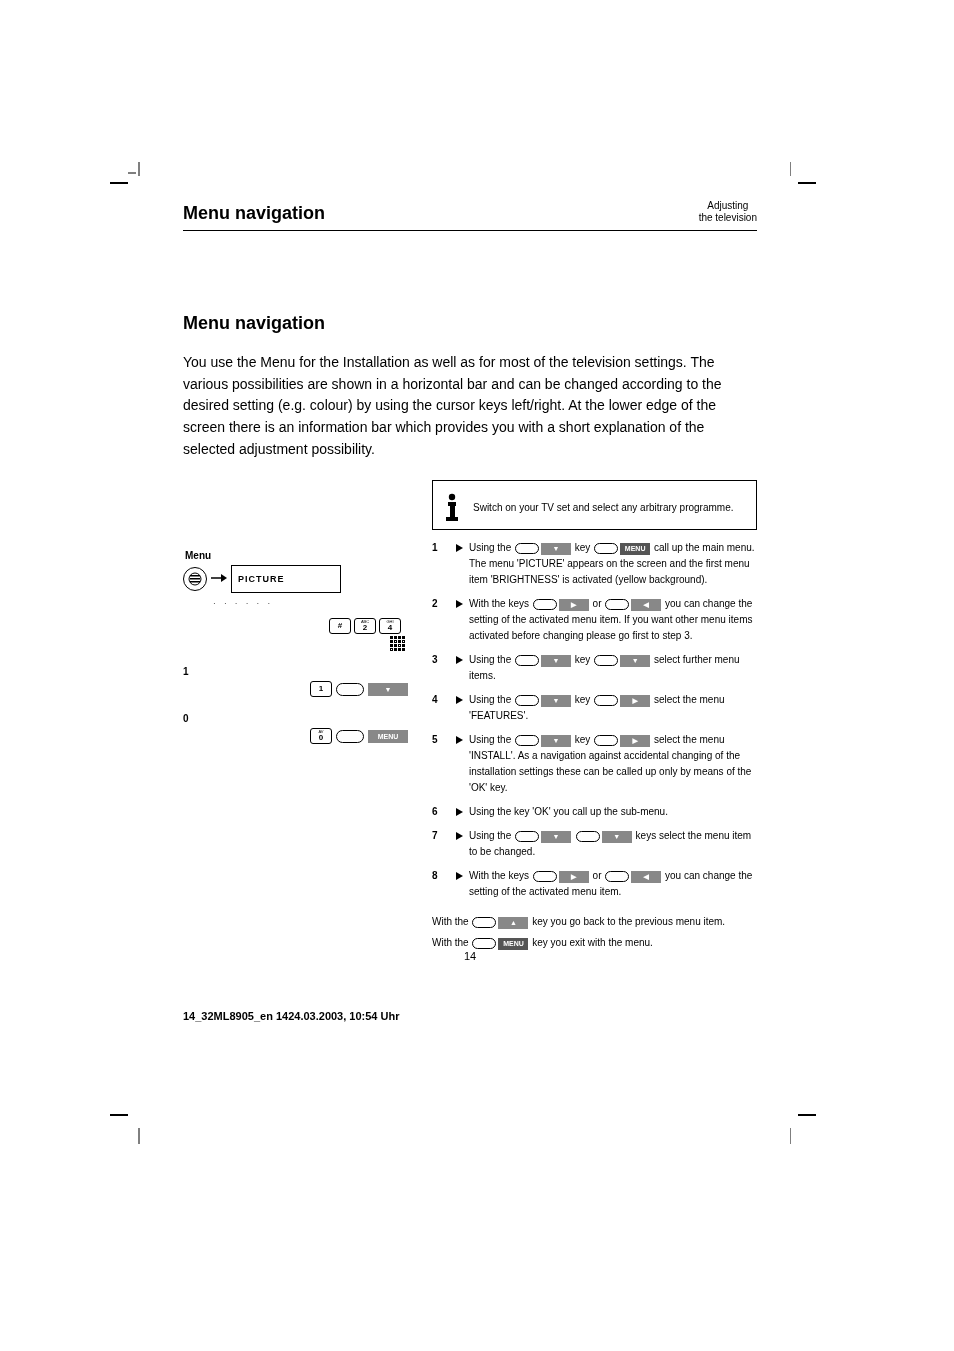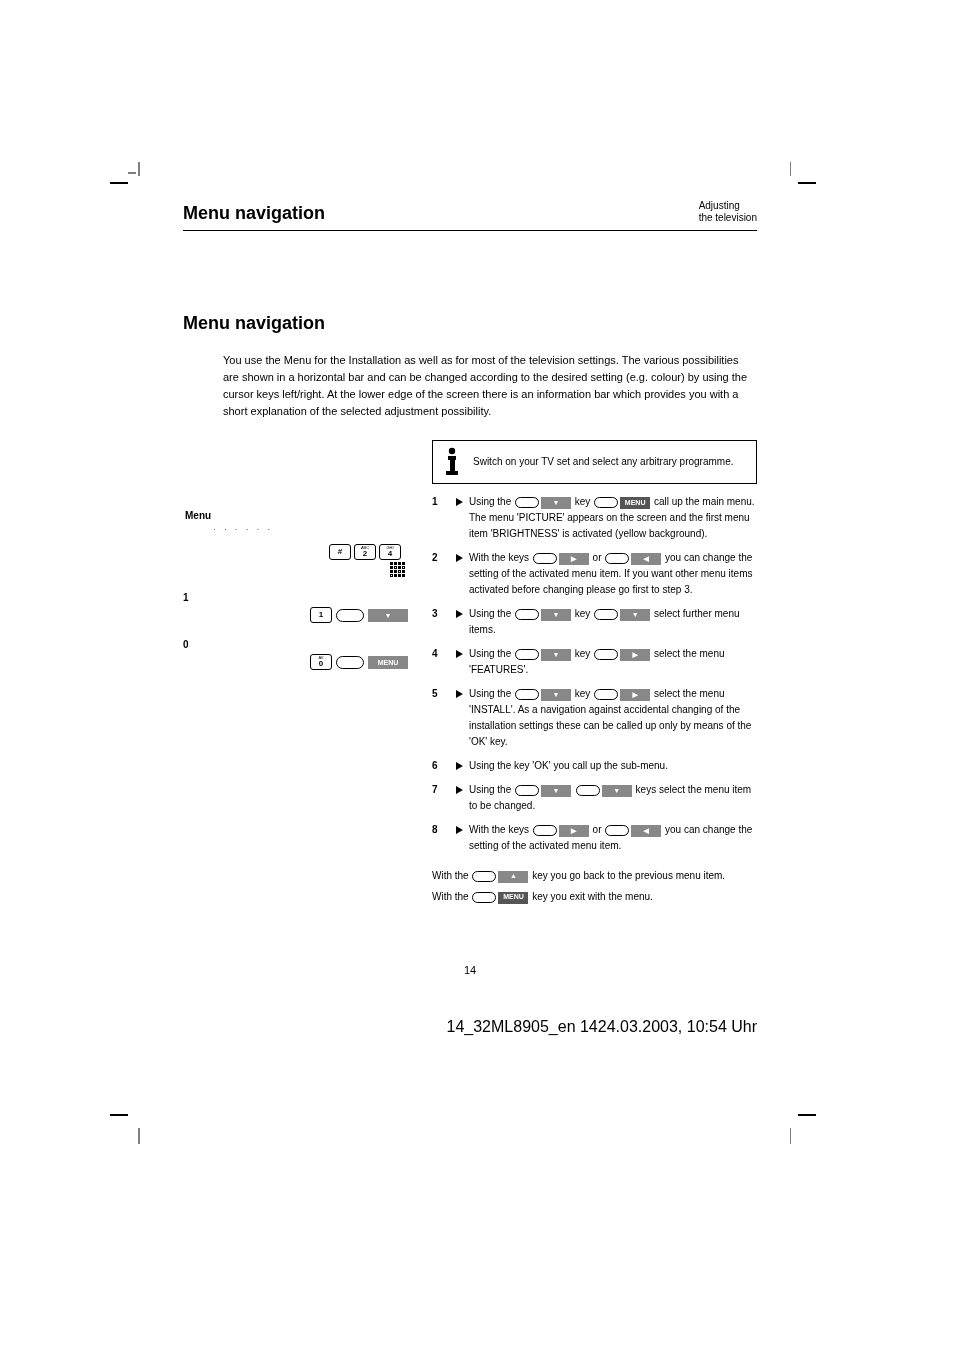--- a/index.html
+++ b/index.html
@@ -8,25 +8,25 @@
   .crop-tl, .crop-tr, .crop-bl, .crop-br { position: absolute; }
   .crop-tl { left: 128px; top: 162px; }
   .crop-tr { left: 790px; top: 162px; }
   .crop-bl { left: 128px; top: 1122px; }
   .crop-br { left: 790px; top: 1122px; }
 
   .page { position: absolute; left: 183px; top: 200px; width: 574px; }
 
   .heading-row { display: flex; justify-content: space-between; align-items: flex-end; border-bottom: 1.5px solid #000; padding-bottom: 6px; }
   .heading-row h1 { font-size: 18px; font-weight: bold; }
-  .heading-row .sidebar-label { font-size: 10px; text-align: left; line-height: 1.2; }
+  .heading-row .sidebar-label { font-size: 10px; text-align: center; line-height: 1.2; }
 
   .subsection { margin-top: 82px; }
   .subsection h2 { font-size: 18px; font-weight: bold; margin-bottom: 18px; }
-  .subsection p { font-size: 11px; line-height: 1.55; margin-bottom: 10px; margin-left: 40px; }
+  .subsection p { font-size: 14px; line-height: 1.55; margin-bottom: 10px; }
 
   .two-col { display: flex; gap: 24px; margin-top: 20px; }
   .col-left { width: 225px; flex-shrink: 0; }
   .col-right { flex: 1; }
   .menu-label { font-size: 10px; font-weight: bold; margin-bottom: 4px; padding-left: 2px; }
   .menu-icon-row { display: flex; align-items: center; gap: 4px; margin-bottom: 6px; }
   .menu-btn { width: 24px; height: 24px; border: 1.5px solid #000; border-radius: 50%; display: flex; align-items: center; justify-content: center; background: #fff; }
   .menu-btn svg { width: 14px; height: 14px; }
   .arrow-right { font-size: 12px; }
   .menu-window { border: 1.5px solid #000; width: 110px; height: 28px; background: #fff; display: flex; align-items: center; padding-left: 6px; font-size: 9px; letter-spacing: 1px; font-weight: bold; }
@@ -39,36 +39,36 @@
   .qr-mini .r { display:flex; gap:1px; }
   .qr-mini .c { width:3px; height:3px; background:#000; }
   .qr-mini .c.w { background:#fff; border:0.5px solid #000; }
 
   .diagram-label { font-size: 10px; font-weight: bold; margin-top: 16px; margin-bottom: 4px; }
   .pill-row { display: flex; align-items: center; gap: 4px; justify-content:flex-end; }
   .pill { width: 28px; height: 13px; border: 1px solid #000; border-radius: 7px; background: #fff; }
   .btn-label-box { width: 40px; height: 13px; background: #888; display:flex; align-items:center; justify-content:center; font-size:7px; color:#fff; font-weight:bold; }
 
   
-  .note-box { border: 1.5px solid #000; padding: 6px 10px 6px 8px; display: flex; align-items: center; gap: 10px; margin-bottom: 10px; }
+  .note-box { border: 1.5px solid #000; padding: 12px 10px 6px 8px; display: flex; align-items: center; gap: 10px; margin-bottom: 10px; }
   .info-icon { width: 22px; height: 30px; flex-shrink: 0; }
   .note-box .note-text { font-size: 10px; line-height: 1.4; }
 
   .ol-steps { list-style: none; counter-reset: step; }
   .ol-steps > li { display: flex; gap: 8px; font-size: 10px; line-height: 1.6; margin-bottom: 8px; align-items: flex-start; }
   .ol-steps > li::before { counter-increment: step; content: counter(step); font-weight: bold; min-width: 16px; }
   .step-bullet { width:0; height:0; border-top:4px solid transparent; border-bottom:4px solid transparent; border-left:7px solid #000; margin-top:4px; flex-shrink:0; margin-right:-2px;}
   .ol-steps .step-body { flex: 1; }
   .inline-key { display:inline-flex; vertical-align:middle; width: 24px; height: 11px; border: 1px solid #000; border-radius: 6px; background:#fff; margin:0 1px; }
   .inline-label { display:inline-flex; vertical-align:middle; align-items:center; justify-content:center; min-width: 30px; height: 12px; background:#888; color:#fff; font-size:7px; font-weight:bold; padding:0 3px; margin:0 1px; }
   .inline-label.dark { background:#555; }
 
   .back-note { font-size: 10px; line-height: 1.5; margin-top: 14px; }
 
-  .footer { position: absolute; bottom: -60px; width: 100%; display: flex; justify-content: flex-end; font-size: 16px; }
+  .footer { position: absolute; bottom: -60px; width: 100%; display: flex; justify-content: flex-start; font-size: 11px; font-weight: bold; }
 </style>
 </head>
 <body>
 
 <div class="crop-tl">
   <svg width="22" height="22">
       <line x1="11" y1="0" x2="11" y2="14" stroke="#000" stroke-width="1"></line>
       <line x1="0" y1="22" x2="0" y2="22" stroke="#000"></line>
       <line x1="-6" y1="11" x2="8" y2="11" stroke="#000" stroke-width="1" transform="translate(0,0)"></line>
     </svg>
@@ -105,20 +105,39 @@
 
   <div class="subsection">
     <h2>Menu navigation</h2>
     <p>You use the Menu for the Installation as well as for most of the television settings. The various possibilities are shown in a horizontal bar and can be changed according to the desired setting (e.g. colour) by using the cursor keys left/right. At the lower edge of the screen there is an information bar which provides you with a short explanation of the selected adjustment possibility.</p>
 
     <div class="two-col">
 
       <div class="col-left">
         <div style="height:70px;"></div>
         <div class="menu-label">Menu</div>
+        <div class="menu-icon-row">
+          <div class="menu-btn">
+            <svg viewBox="0 0 14 14">
+                <rect x="2" y="3" width="10" height="1.5" fill="#000"></rect>
+                <rect x="2" y="6" width="10" height="1.5" fill="#000"></rect>
+                <rect x="2" y="9" width="10" height="1.5" fill="#000"></rect>
+                <circle cx="7" cy="7" r="6" stroke="#000" stroke-width="1" fill="none"></circle>
+              </svg>
+          </div>
+          <span class="arrow-right">
+            <svg width="16" height="10">
+                <line x1="0" y1="5" x2="12" y2="5" stroke="#000" stroke-width="1.5"></line>
+                <polygon points="10,1 16,5 10,9" fill="#000"></polygon>
+              </svg>
+          </span>
+          <div class="menu-window">
+            <span>PICTURE</span>
+          </div>
+        </div>
         <div class="dots-row">· · · · · ·</div>
 
         <div class="key-line" style="margin-top:10px;">
           <div class="key">
               <span>#</span>
             </div>
           <div class="key">
               <span class="tiny">ABC</span>
               <span>2</span>
             </div>
@@ -247,19 +266,19 @@
           <span>With the </span><span class="inline-key"></span><span class="inline-label">▲</span><span> key </span><span> you go back to the previous menu item.</span>
         </div>
         <div class="back-note" style="margin-top:6px;">
           <span>With the </span><span class="inline-key"></span><span class="inline-label dark">MENU</span><span> key </span><span> you exit with the menu.</span>
         </div>
 
       </div>
     </div>
   </div>
 
-  <div style="text-align:center; font-size:11px; margin-top:60px;">14</div>
+  <div style="text-align:center; font-size:11px; ">14</div>
 
   <div class="footer">
     <span>14_32ML8905_en  14</span>
     <span>24.03.2003, 10:54 Uhr</span>
   </div>
 </div>
 
 </body></html>

